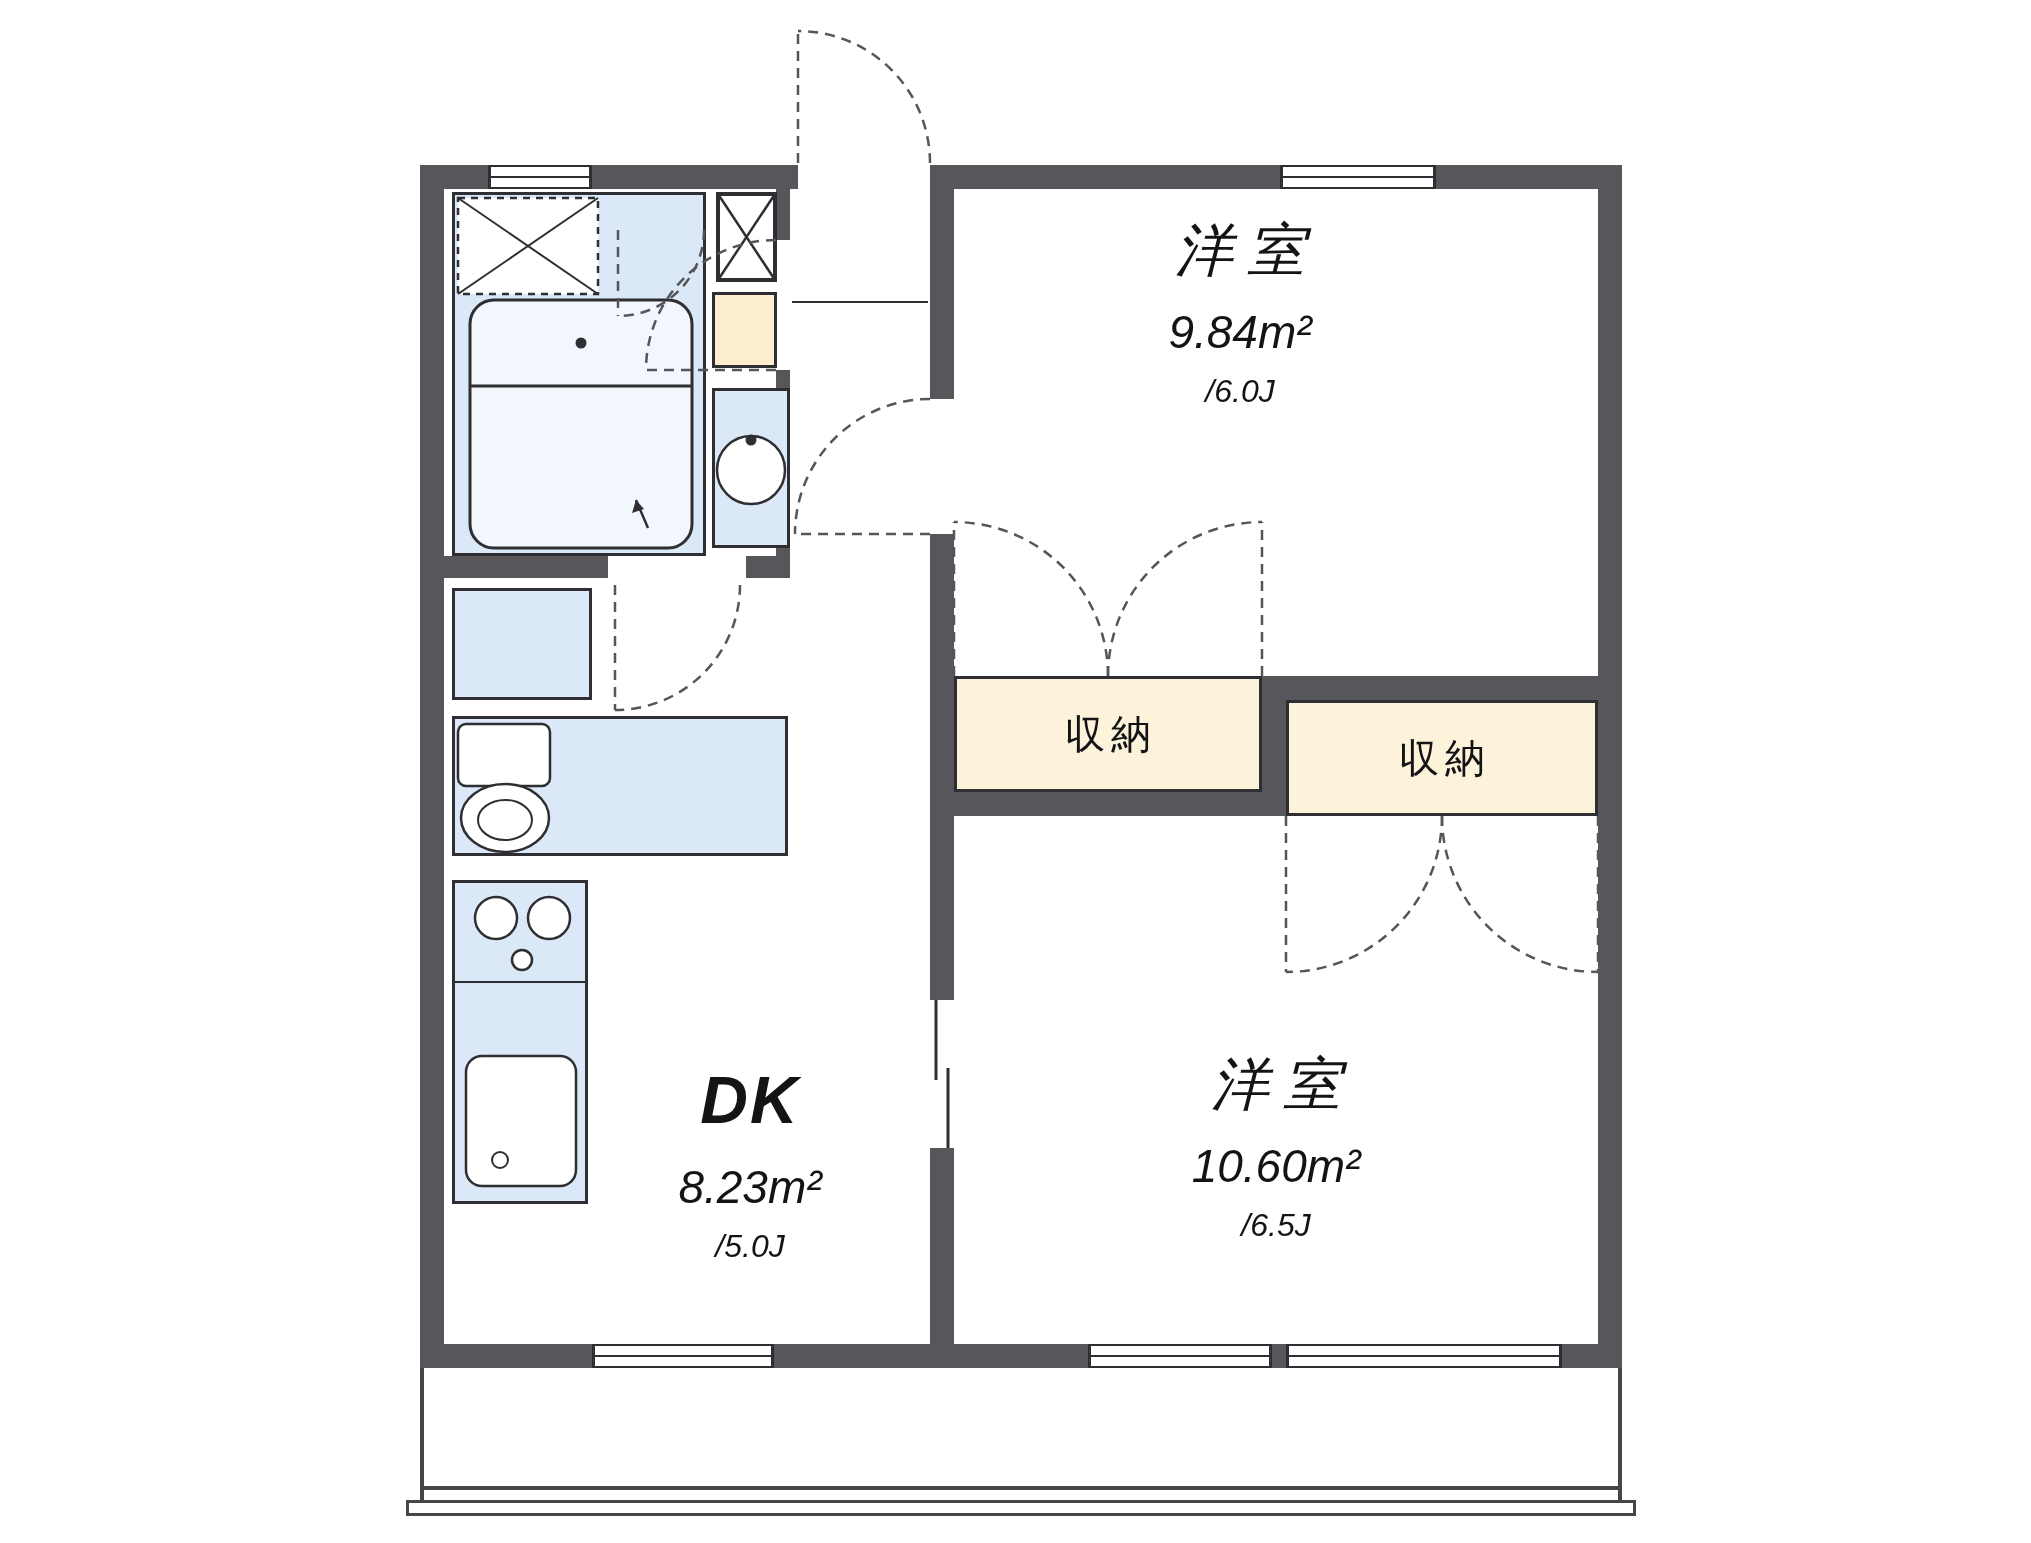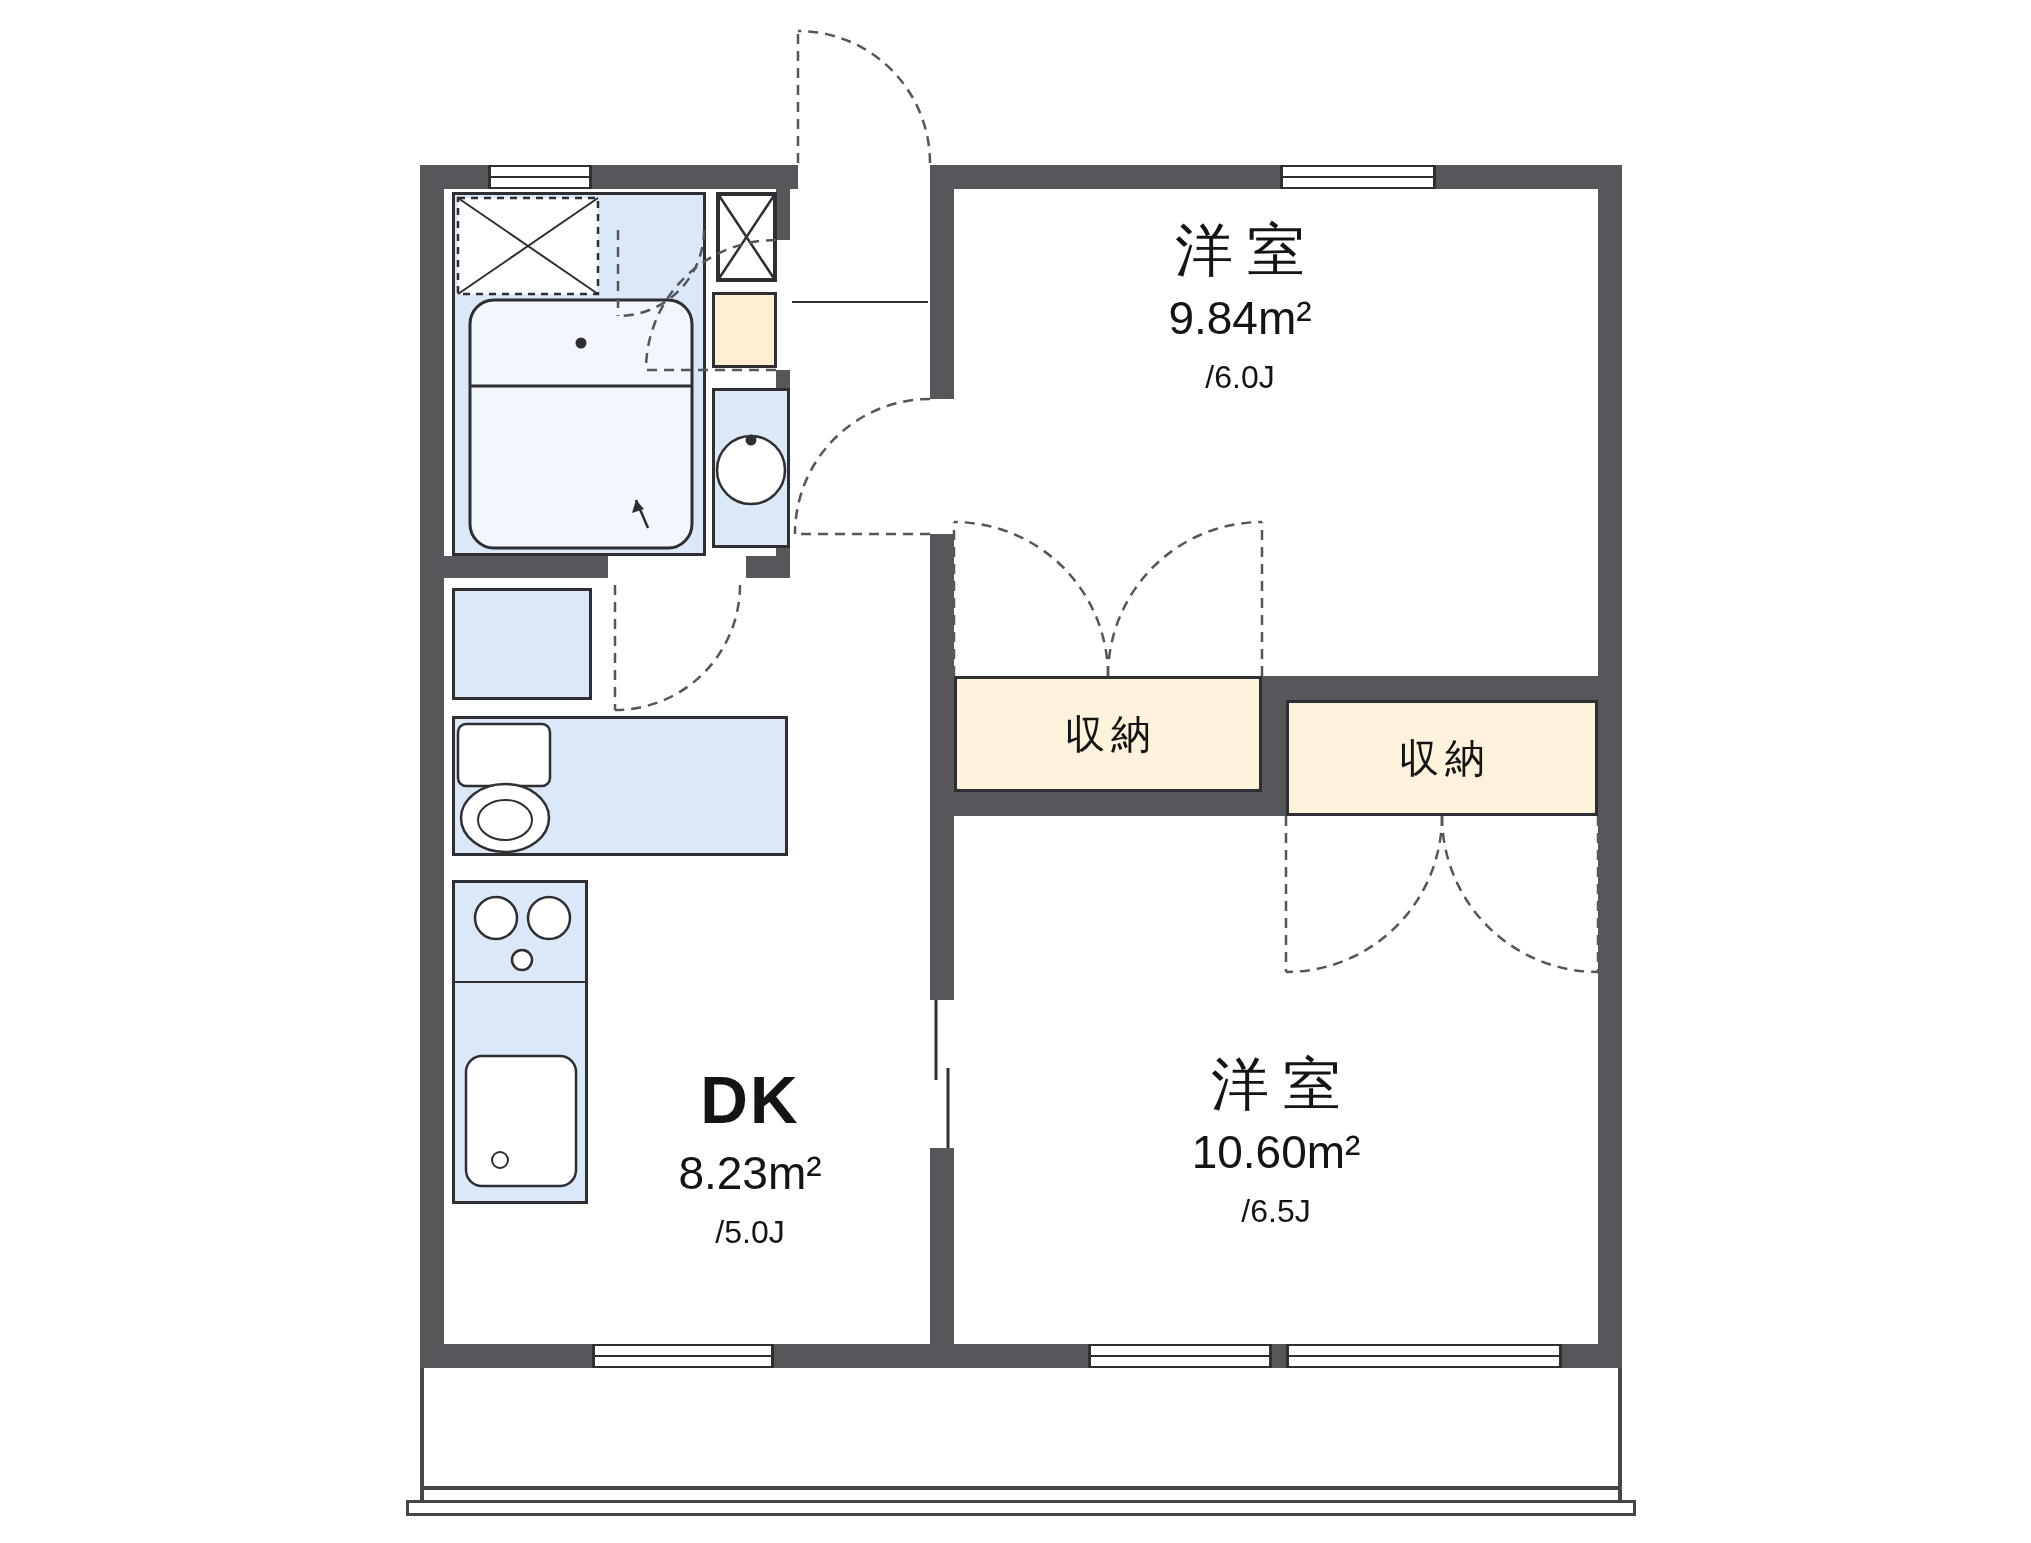--- a/index.html
+++ b/index.html
@@ -18,24 +18,24 @@
     background:linear-gradient(#2F2F33 0 2px,#ffffff 2px 11px,#2F2F33 11px 13px,#ffffff 13px 22px,#2F2F33 22px 24px);
   }
   .gap{position:absolute;background:#ffffff;}
   .fix-blue{position:absolute;background:#DBE8F8;border:3px solid #2F2F33;box-sizing:border-box;}
   .fix-cream{position:absolute;background:#FDEED0;border:3px solid #2F2F33;box-sizing:border-box;}
   .closet{position:absolute;background:#FCF3DA;border:3px solid #2F2F33;box-sizing:border-box;}
   .shaft{position:absolute;background:#ffffff;border:4px solid #2F2F33;box-sizing:border-box;}
   .label{
     position:absolute;display:flex;flex-direction:column;
     align-items:center;justify-content:flex-start;
-    color:#141417;text-align:center;line-height:1.12;
+    color:#141417;text-align:center;line-height:1.12;font-style:italic;
   }
   .room-name{font-size:58px;letter-spacing:14px;text-indent:14px;font-weight:500;}
-  .room-area{font-size:46px;margin-top:10px;}
+  .room-area{font-size:46px;margin-top:24px;}
   .room-tatami{font-size:32px;margin-top:16px;}
   .dk-name{font-size:66px;font-weight:600;letter-spacing:2px;}
   .closet-label{position:absolute;display:flex;align-items:center;justify-content:center;
     font-size:40px;letter-spacing:6px;text-indent:6px;color:#141417;}
   .laundry-label{position:absolute;display:flex;align-items:center;justify-content:center;
     font-size:31px;color:#141417;letter-spacing:2px;}
   .balcony-body{position:absolute;border-left:4px solid #45454A;border-right:4px solid #45454A;box-sizing:border-box;}
   .rail{position:absolute;background:#45454A;}
   .base-bar{position:absolute;background:#ffffff;border:3px solid #45454A;box-sizing:border-box;}
   svg.overlay{position:absolute;left:0;top:0;pointer-events:none;}

